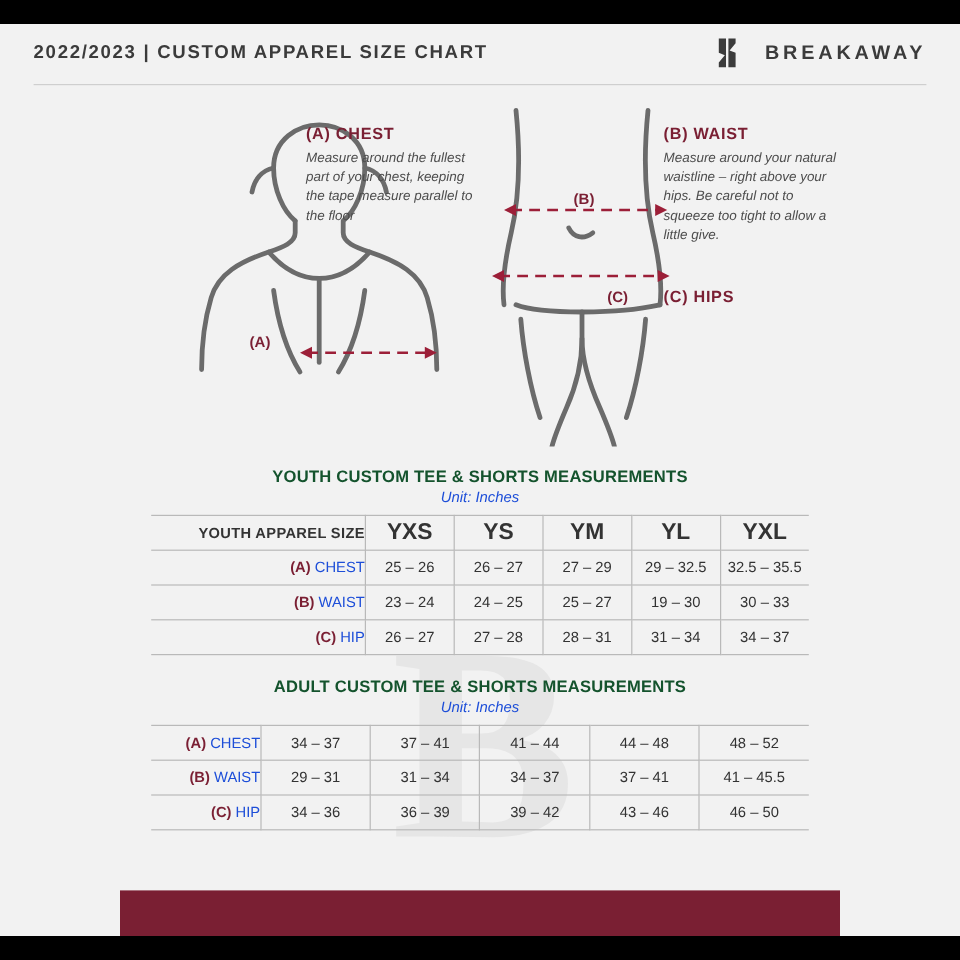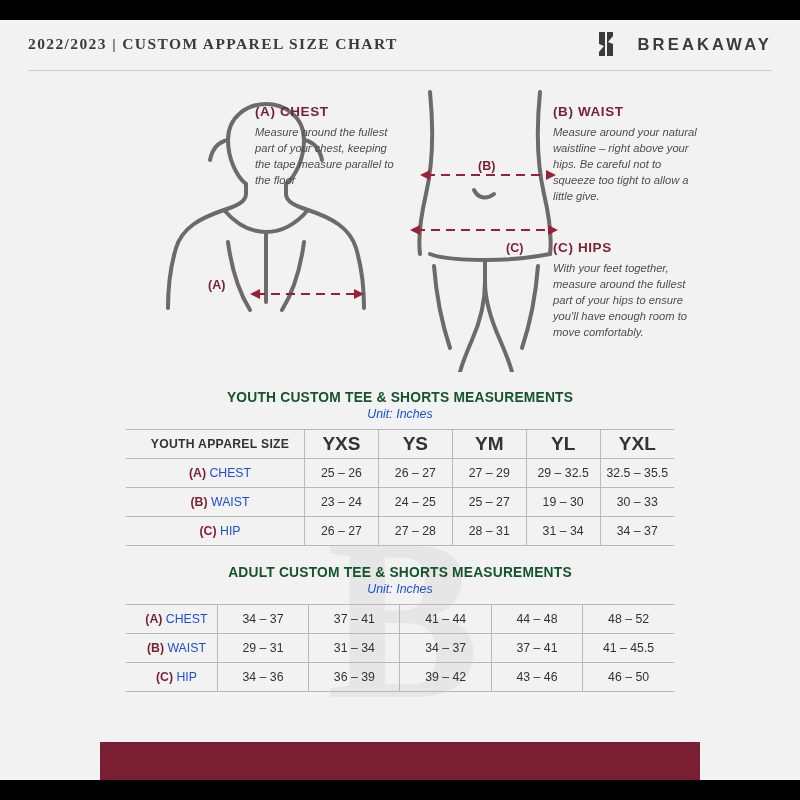--- a/index.html
+++ b/index.html
@@ -47,21 +47,20 @@
     align-items: center;
     justify-content: space-between;
     padding: 0 28px;
     box-sizing: border-box;
   }
   .header-title {
     font-size: 15.5px;
     font-weight: bold;
     letter-spacing: 1.4px;
     color: #3b3b3b;
-    font-family: Liberation Serif, serif;
   }
   .brand {
     display: flex;
     align-items: center;
     gap: 20px;
   }
   .brand-mark {
     width: 22px;
     height: 26px;
     position: relative;
@@ -143,21 +142,21 @@
   }
   table.size th, table.size td {
     border: 1px solid #b9b9b9;
     height: 28px;
     font-size: 12.3px;
     color: #333;
     text-align: center;
     padding: 0;
   }
   table.size th.rowhead, table.size td.rowhead {
-    text-align: center;
+    text-align: right;
     padding-left: 10px;
     font-weight: bold;
   }
   table.size th {
     font-weight: bold;
     font-size: 19px;
   }
   table.size th.rowhead {
     font-size: 12.2px;
     letter-spacing: 0.3px;
@@ -259,21 +258,20 @@
       <div class="note note-chest">
         <div class="note-title">(A) CHEST</div>
         <div class="note-body">Measure around the fullest part of your chest, keeping the tape measure parallel to the floor</div>
       </div>
       <div class="note note-waist">
         <div class="note-title">(B) WAIST</div>
         <div class="note-body">Measure around your natural waistline – right above your hips. Be careful not to squeeze too tight to allow a little give.</div>
       </div>
       <div class="note note-hips">
         <div class="note-title">(C) HIPS</div>
-        <div class="note-body">With your feet together, measure around the fullest part of your hips to ensure you'll have enough room to move comfortably.</div>
       </div>
     </div>
 
     <div class="block youth-block">
       <div class="block-title">YOUTH CUSTOM TEE &amp; SHORTS MEASUREMENTS</div>
       <div class="block-unit">Unit: Inches</div>
       <table class="size">
         <tbody>
             <tr>
           <th class="rowhead" style="width:168px">YOUTH APPAREL SIZE</th>

